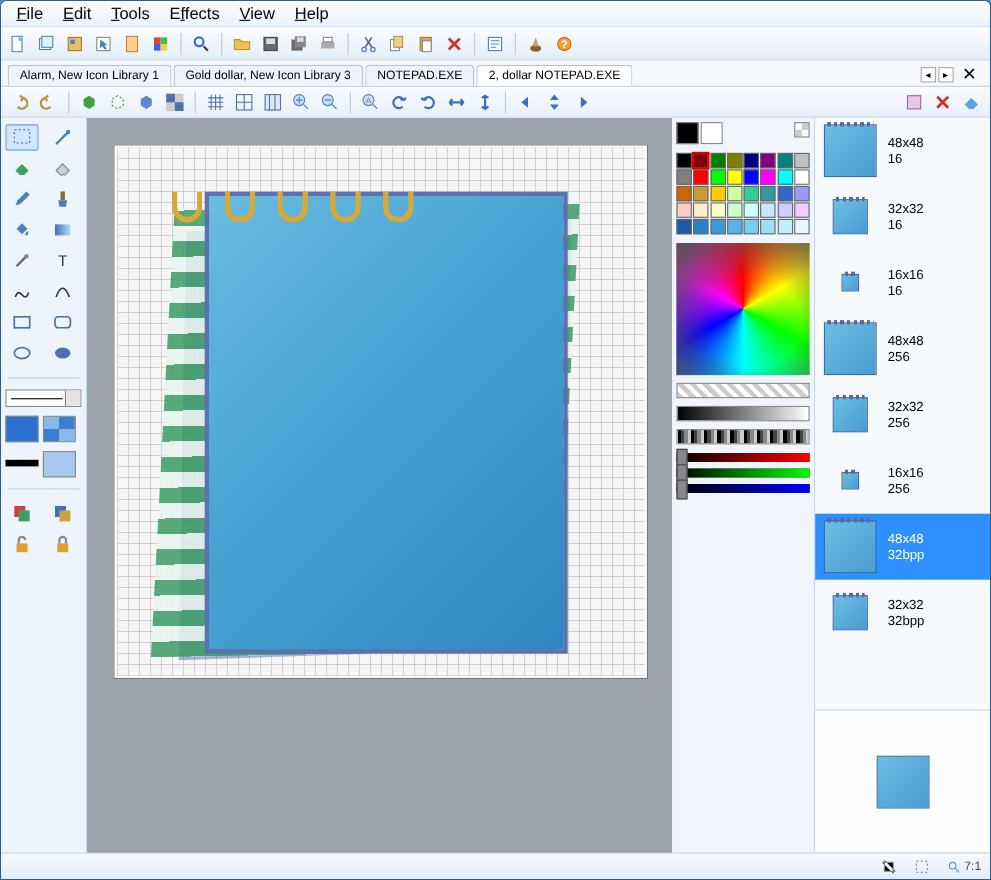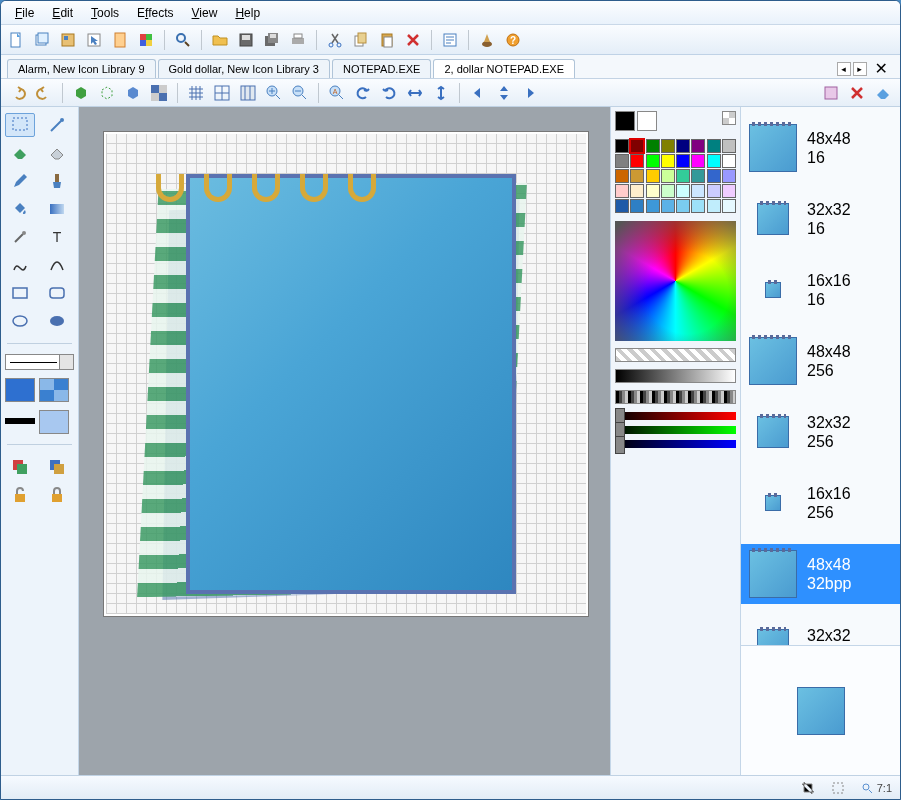--- a/index.html
+++ b/index.html
@@ -9,21 +9,21 @@
 
 .titlebar { height: 30px; background: linear-gradient(#e8f3fb, #d0e6f6 45%, #b8d8f0 46%, #cce3f5); display: flex; align-items: center; padding: 0 4px; border-bottom: 1px solid #9bb9d4; }
 .titlebar .app-icon { width: 16px; height: 16px; margin: 0 6px; color: #e67e22; }
 .titlebar .title { font-size: 12px; color: #222; flex: 1; }
 .winbtns { display: flex; gap: 2px; }
 .winbtn { width: 30px; height: 20px; border: 1px solid #6a8fb5; border-radius: 3px; background: linear-gradient(#f9fcff,#d5e7f7); display: flex; align-items: center; justify-content: center; cursor: pointer; }
 .winbtn.close { width: 48px; background: linear-gradient(#f48a7a,#d44a3a); border-color: #a83a2e; }
 .winbtn svg { width: 12px; height: 10px; }
 
 .menubar { height: 24px; background: linear-gradient(#fcfdff,#e9f2fb); border-bottom: 1px solid #c9d8e8; display: flex; align-items: center; padding: 0 6px; gap: 2px; }
-.menuitem { font-size: 12px; padding: 3px 8px; cursor: pointer; }
+.menuitem { font-size: 15px; padding: 3px 8px; cursor: pointer; }
 .menuitem .u { text-decoration: underline; }
 
 .toolbar { height: 30px; background: linear-gradient(#fafcff,#e4eef8); border-bottom: 1px solid #bfd2e6; display: flex; align-items: center; padding: 0 4px; gap: 4px; }
 .tbtn { width: 22px; height: 22px; display: flex; align-items: center; justify-content: center; cursor: pointer; border: 1px solid transparent; border-radius: 2px; }
 .tsep { width: 1px; height: 20px; background: #c0c8d0; margin: 0 3px; }
 .tbtn svg { width: 16px; height: 16px; }
 
 .tabbar { height: 24px; background: #f4f8fc; border-bottom: 1px solid #c3d3e4; display: flex; align-items: flex-end; padding: 0 6px; position: relative; }
 .tab { font-size: 11px; padding: 3px 10px; border: 1px solid #b0c4d8; border-bottom: none; background: #eef4fa; margin-right: 2px; border-radius: 3px 3px 0 0; cursor: pointer; }
 .tab.active { background: #fff; font-weight: normal; }
@@ -73,21 +73,21 @@
 .grad.c { background: repeating-linear-gradient(45deg,#ccc 0 4px,#fff 4px 8px); }
 .sliders { margin-top:4px; }
 .slider { height: 8px; background:#000; position:relative; margin-bottom:6px; }
 .slider::after{content:"";position:absolute;left:0;top:-4px;width:8px;height:16px;background:#888;border:1px solid #444;}
 .slider.r::before{content:"";position:absolute;inset:0;background:linear-gradient(90deg,#000,#f00);}
 .slider.g::before{content:"";position:absolute;inset:0;background:linear-gradient(90deg,#000,#0f0);}
 .slider.b::before{content:"";position:absolute;inset:0;background:linear-gradient(90deg,#000,#00f);}
 
 .sizes-area { width: 160px; background: #f7fafd; border-left: 1px solid #c4d6e8; display:flex; flex-direction:column; }
 .sizeslist { flex:1; overflow:auto; }
-.sizeitem { display:flex; align-items:center; gap:8px; padding: 4px 6px; cursor:pointer; font-size: 16px; margin-top: 11px; }
+.sizeitem { display:flex; align-items:center; gap:8px; padding: 4px 6px; cursor:pointer; font-size: 12px; }
 .sizeitem.selected { background: #2e90ff; color: #fff; }
 .sizeitem .thumb { display:flex; align-items:center; justify-content:center; }
 .sizeitem .thumb .pad { background: linear-gradient(135deg,#6bc0e2,#4a9bd0); border: 1px solid #3a6ca8; position:relative; }
 .sizeitem .thumb .pad::before{content:"";position:absolute;top:-3px;left:2px;right:2px;height:4px;background:repeating-linear-gradient(90deg,#5a6a9a 0 3px,transparent 3px 6px);}
 .sizeitem .meta { line-height: 1.2; }
 .sizes-preview { height: 130px; border-top: 1px solid #c4d6e8; display:flex; align-items:center; justify-content:center; background:#fbfdff; }
 .sizes-preview .pad { width:48px; height:48px; background: linear-gradient(135deg,#6bc0e2,#4a9bd0); border:1px solid #3a6ca8; }
 
 .statusbar { height: 24px; background: linear-gradient(#f6faff,#e2ecf6); border-top: 1px solid #c0d2e4; display:flex; align-items:center; font-size:11px; padding: 0 8px; gap: 16px; color:#444; }
 .statusbar .spacer { flex:1; }
@@ -219,21 +219,21 @@
       </div>
     <div class="tbtn">
         <svg viewBox="0 0 16 16">
           <circle cx="8" cy="8" r="6" fill="#f0a030" stroke="#c07010"></circle>
           <text x="8" y="12" text-anchor="middle" font-size="10" fill="#fff" font-weight="bold">?</text>
         </svg>
       </div>
   </div>
 
   <div class="tabbar">
-    <div class="tab">Alarm, New Icon Library 9</div>
+    <div class="tab">Alarm, New Icon Library 1</div>
     <div class="tab">Gold dollar, New Icon Library 3</div>
     <div class="tab">NOTEPAD.EXE</div>
     <div class="tab active">2, dollar NOTEPAD.EXE</div>
     <div class="tab-nav">
       <div class="arr">◂</div>
       <div class="arr">▸</div>
       <span class="close-x">✕</span>
     </div>
   </div>
 

